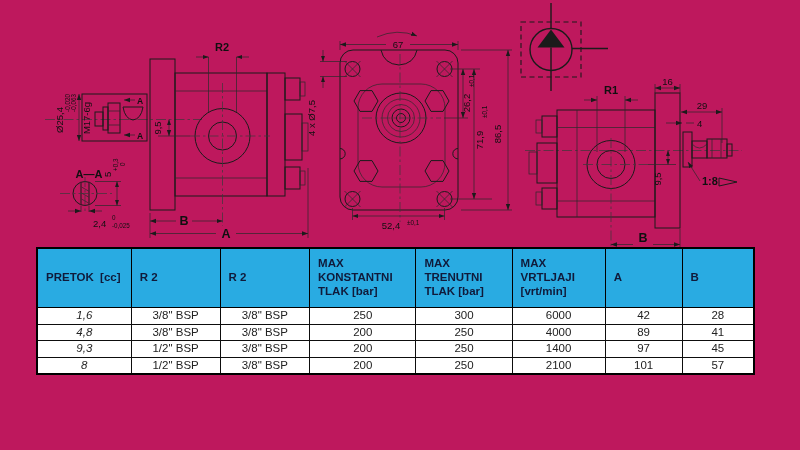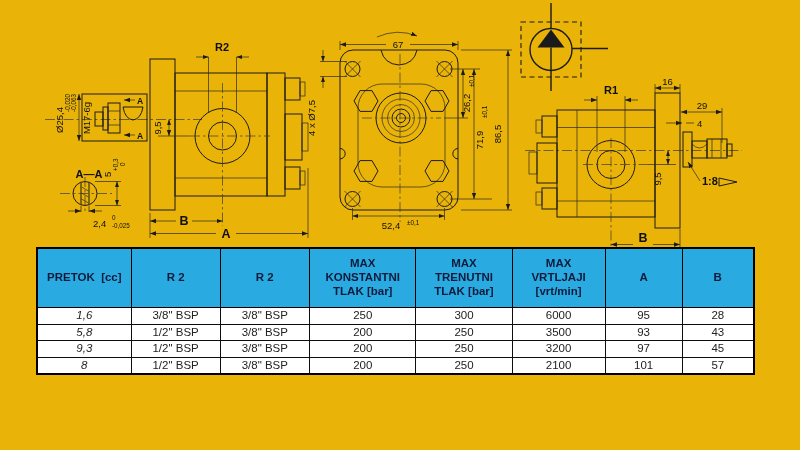--- a/index.html
+++ b/index.html
@@ -1,34 +1,34 @@
 <!DOCTYPE html>
 <html style="--header-bg: #29abe2; --header-text: #101a3a;"><head>
 <meta charset="utf-8">
 <style>
   html,body{margin:0;padding:0;background:#fff;}
-  .stage{position:relative;width:800px;height:450px;background:#eab308;overflow:hidden;
+  .stage{position:relative;width:800px;height:450px;background:#be185d;overflow:hidden;
          font-family:"Liberation Sans",sans-serif;}
   svg{position:absolute;top:0;left:0;}
   svg .ln{stroke:#1b1b1b;stroke-width:1;fill:none;}
   svg .thin{stroke:#2a2a2a;stroke-width:.7;fill:none;}
   svg .cl{stroke:#3a3a3a;stroke-width:.7;fill:none;stroke-dasharray:10 3 2.5 3;}
   svg .dash{stroke:#1b1b1b;stroke-width:1.1;fill:none;stroke-dasharray:5 3.5;}
   svg .fillb{fill:#1b1b1b;stroke:none;}
   svg text{fill:#101010;font-family:"Liberation Sans",sans-serif;}
   svg text.dim{font-size:9.5px;}
   svg text.dimsm{font-size:6.3px;}
   svg text.lbl{font-size:11px;font-weight:bold;}
   svg text.lblbig{font-size:12.5px;font-weight:bold;}
   svg text.mark{font-size:8.5px;font-weight:bold;}
   .spec{position:absolute;left:36px;top:247px;width:719px;border-collapse:collapse;
         table-layout:fixed;border:2.2px solid #000;}
   .spec th{background:var(--header-bg,#29abe2);color:var(--header-text,#101a3a);
         font-size:11.5px;font-weight:bold;white-space:pre-wrap;line-height:1.2;
-        border:1.6px solid #000;padding:1px 8px;height:56px;vertical-align:middle;text-align:center;}
+        border:1.6px solid #000;padding:1px 8px;height:56px;vertical-align:middle;text-align:left;}
   .spec td{font-size:11.5px;color:#222;text-align:center;vertical-align:middle;
         border:1.4px solid #0d0d0d;height:15.5px;padding:0;line-height:1;background:#fff;}
   .spec td.ital{font-style:italic;}
   .spec th:nth-child(1){width:13.2%}.spec th:nth-child(2){width:12.4%}
   .spec th:nth-child(3){width:12.5%}.spec th:nth-child(4){width:15.3%}
   .spec th:nth-child(5){width:13.6%}.spec th:nth-child(6){width:13.1%}
   .spec th:nth-child(7){width:10.4%}.spec th:nth-child(8){width:9.5%}
 </style>
 </head>
 <body>
@@ -253,40 +253,40 @@
         </tr>
   </thead>
   <tbody>
         <tr>
           <td class="ital">1,6</td>
           <td>3/8" BSP</td>
           <td>3/8" BSP</td>
           <td>250</td>
           <td>300</td>
           <td>6000</td>
-          <td>95</td>
+          <td>42</td>
           <td>28</td>
         </tr>
         <tr>
-          <td class="ital">5,8</td>
-          <td>1/2" BSP</td>
+          <td class="ital">4,8</td>
+          <td>3/8" BSP</td>
           <td>3/8" BSP</td>
           <td>200</td>
           <td>250</td>
-          <td>3500</td>
-          <td>93</td>
-          <td>43</td>
+          <td>4000</td>
+          <td>89</td>
+          <td>41</td>
         </tr>
         <tr>
           <td class="ital">9,3</td>
           <td>1/2" BSP</td>
           <td>3/8" BSP</td>
           <td>200</td>
           <td>250</td>
-          <td>3200</td>
+          <td>1400</td>
           <td>97</td>
           <td>45</td>
         </tr>
         <tr>
           <td class="ital">8</td>
           <td>1/2" BSP</td>
           <td>3/8" BSP</td>
           <td>200</td>
           <td>250</td>
           <td>2100</td>

